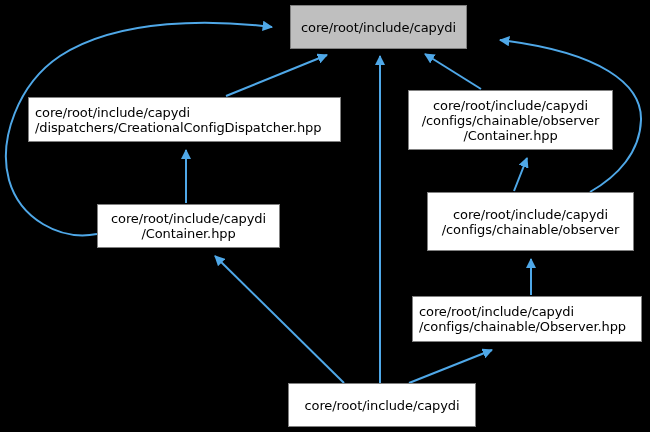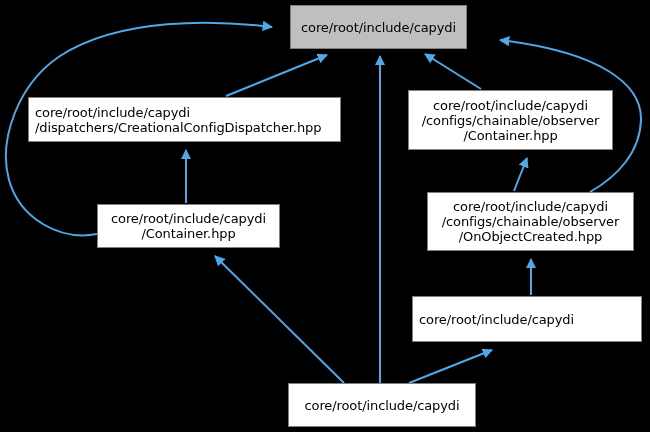--- a/index.html
+++ b/index.html
@@ -94,24 +94,24 @@
   </div>
 
   <div class="node centered" style="left:97px; top:204px; width:183px; height:44px;">
     <span class="nline">core/root/include/capydi</span>
     <span class="nline">/Container.hpp</span>
   </div>
 
   <div class="node centered" style="left:427px; top:192px; width:207px; height:59px;">
     <span class="nline">core/root/include/capydi</span>
     <span class="nline">/configs/chainable/observer</span>
-    <span class="nline">/OnObjectCreated.hpp</span>
   </div>
 
   <div class="node leftal" style="left:412px; top:296px; width:230px; height:46px;">
     <span class="nline">core/root/include/capydi</span>
+    <span class="nline">/configs/chainable/Observer.hpp</span>
   </div>
 
   <div class="node centered" style="left:288px; top:383px; width:188px; height:44px;">
     <span class="nline">core/root/include/capydi</span>
   </div>
 
 </div>
 
 </body></html>

